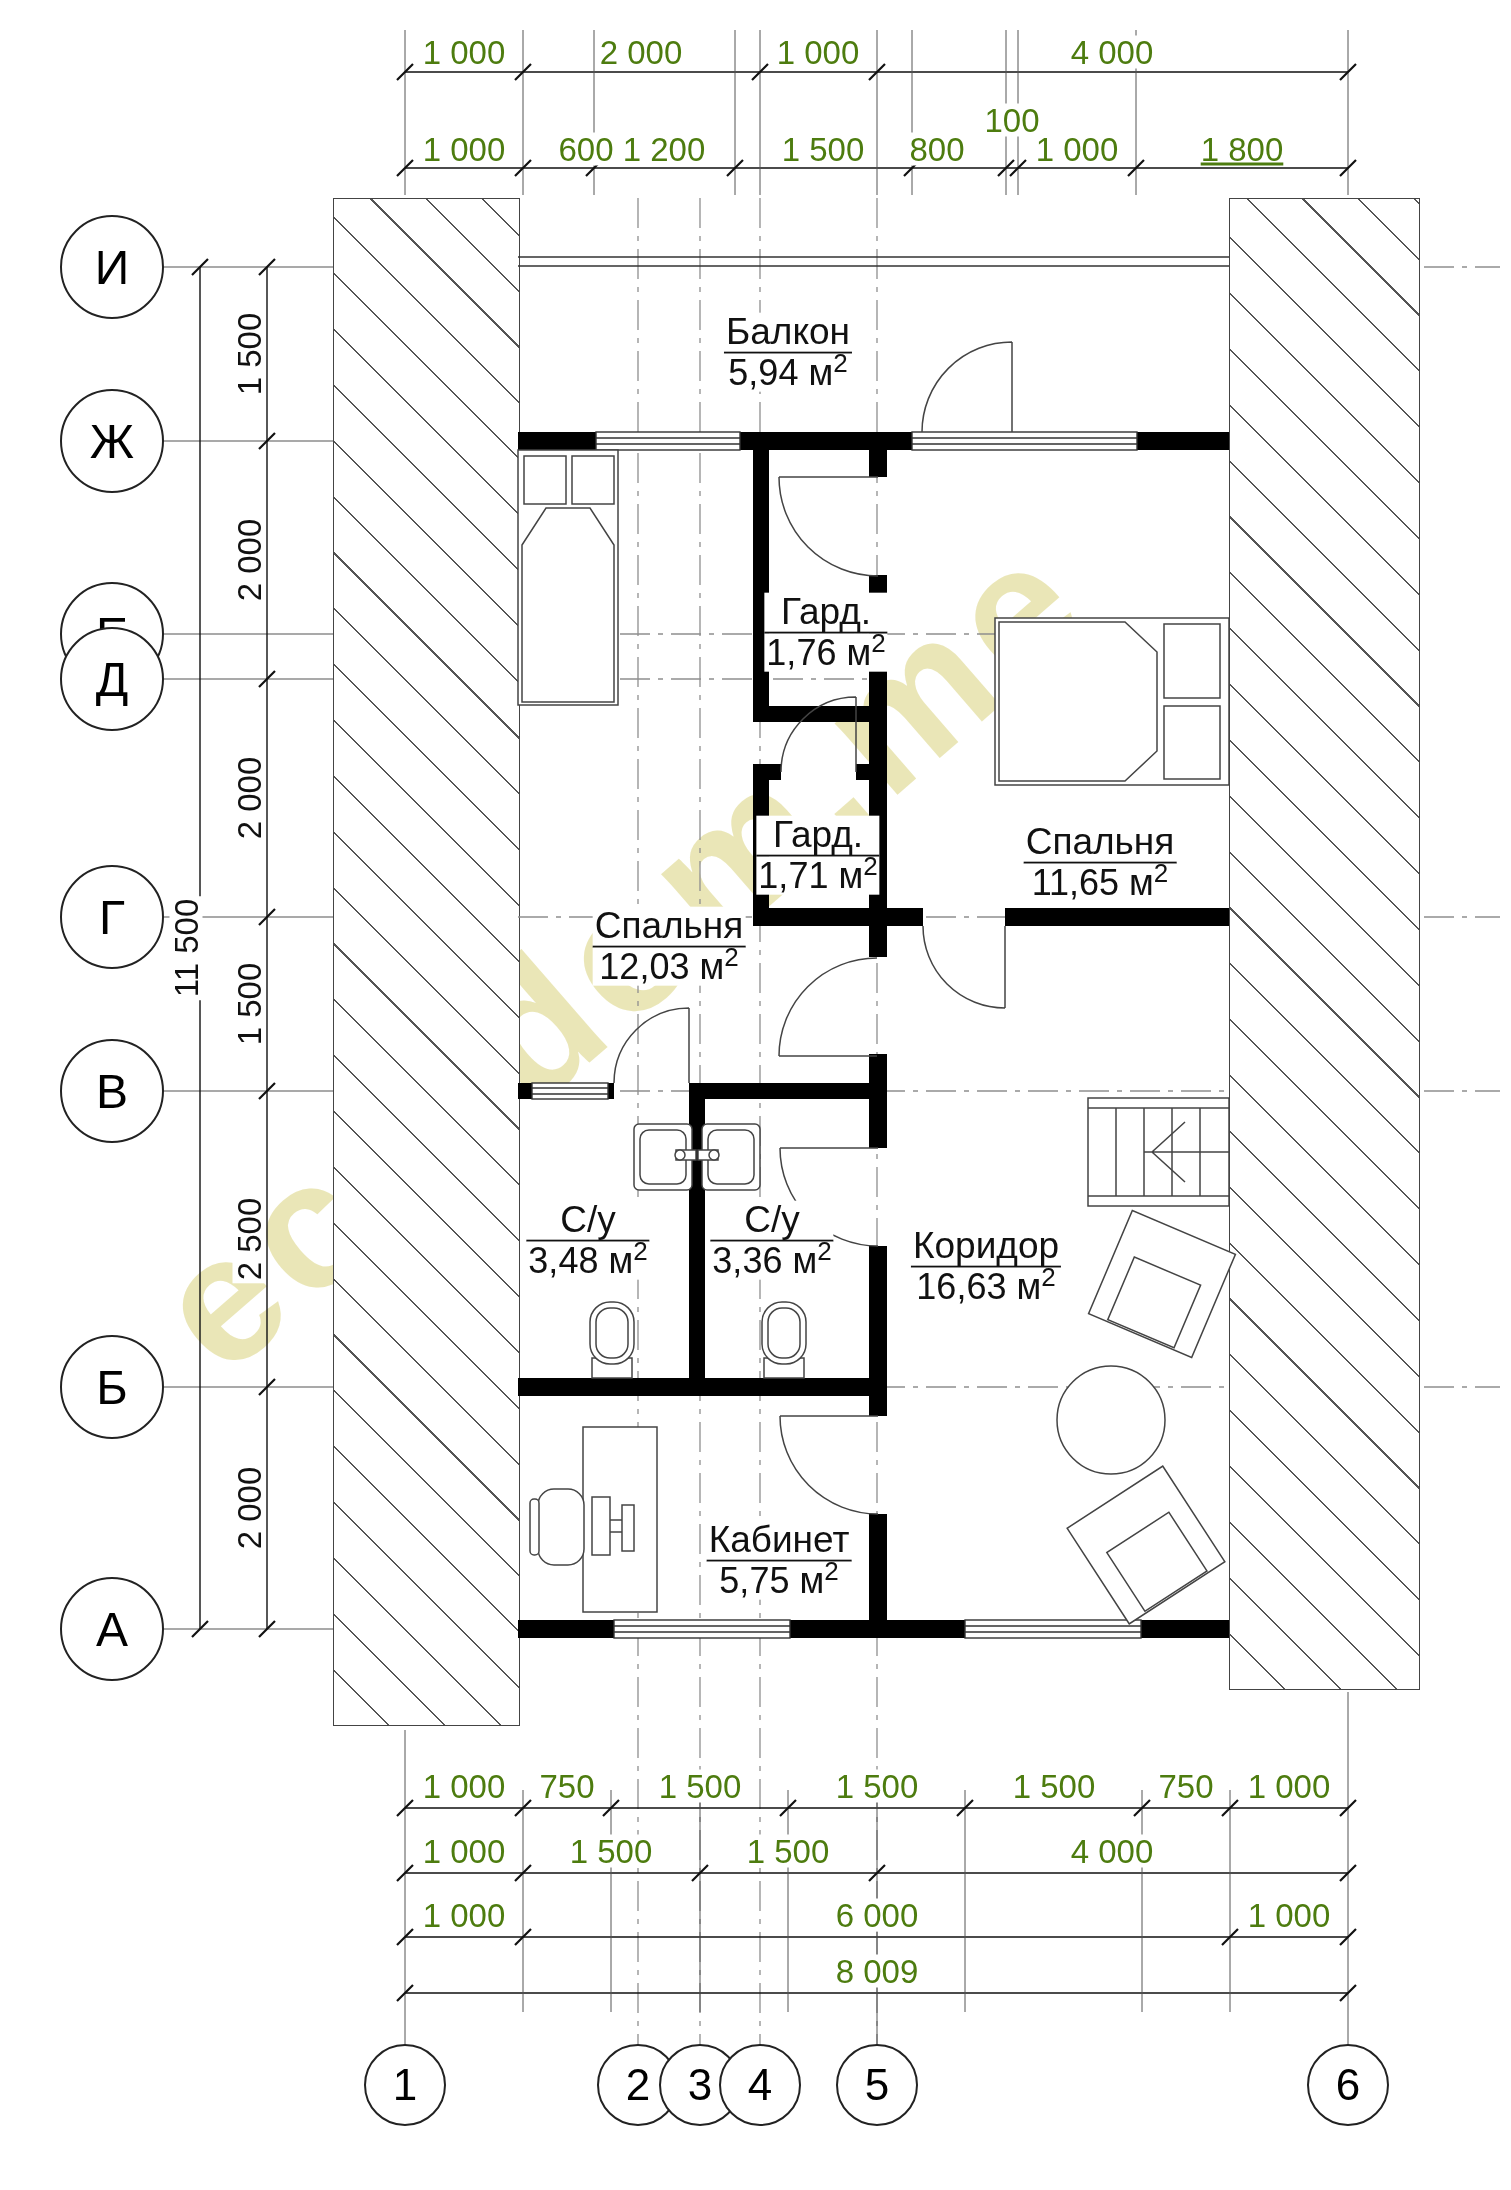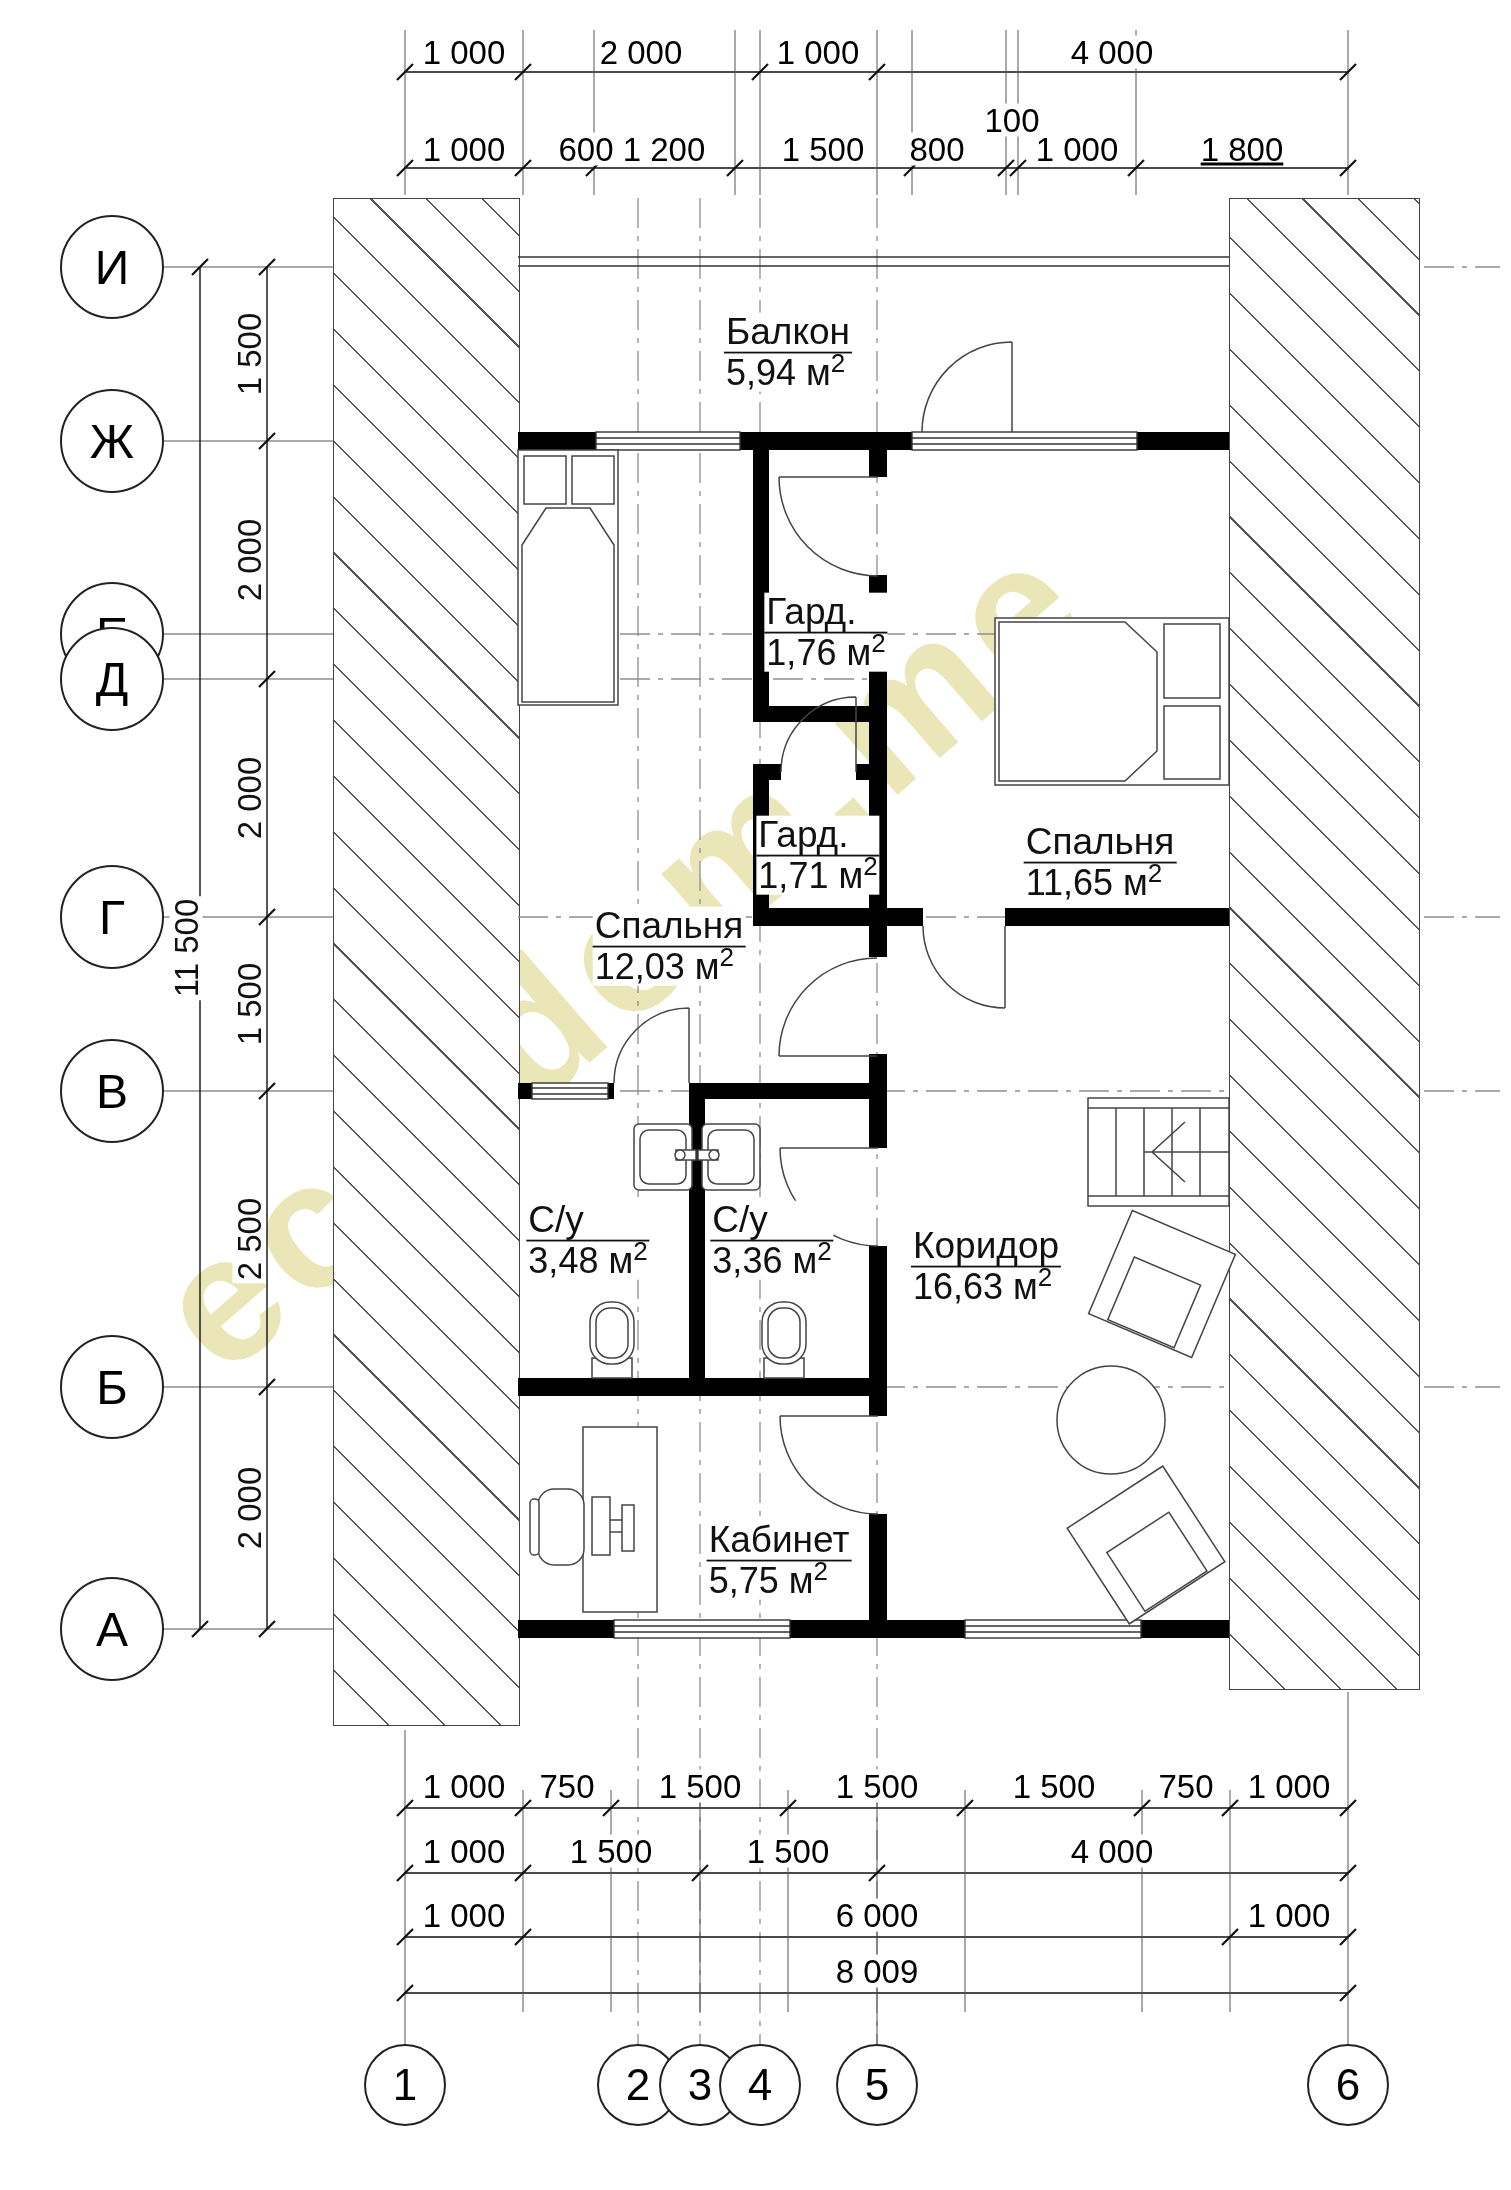--- a/index.html
+++ b/index.html
@@ -1,23 +1,23 @@
 <!DOCTYPE html>
 <html><head>
 <meta charset="utf-8">
 <style>
   html,body{margin:0;padding:0;background:#fff;}
   #stage{position:relative;width:1511px;height:2190px;background:#fff;overflow:hidden;
          font-family:"Liberation Sans", sans-serif;color:#111;}
   svg{position:absolute;left:0;top:0;}
   .dim{position:absolute;transform:translate(-50%,-50%);font-size:33px;line-height:1;
-       white-space:nowrap;background:#fff;padding:0 3px;color:#000000;}
+       white-space:nowrap;background:#fff;padding:0 3px;color:#4d7c0f;}
   .vdim{position:absolute;transform:translate(-50%,-50%) rotate(-90deg);font-size:33px;
         line-height:1;white-space:nowrap;background:#fff;padding:0 3px;color:#111;}
-  .room{position:absolute;transform:translate(-50%,-50%);white-space:nowrap;}
+  .room{position:absolute;transform:translate(-50%,-50%);text-align:center;white-space:nowrap;}
   .room .nm{font-size:37px;line-height:1.05;border-bottom:2.5px solid #111;padding:0 2px;background:#fff;}
   .room .ar{font-size:36px;line-height:1.05;background:#fff;padding:0 2px;}
   .room sup{font-size:26px;vertical-align:super;line-height:0;}
   .axcirc{position:absolute;transform:translate(-50%,-50%);width:100px;height:100px;
           border:2px solid #222;border-radius:50%;background:#fff;display:flex;
           align-items:center;justify-content:center;font-size:48px;color:#000;}
   .colcirc{position:absolute;transform:translate(-50%,-50%);width:78px;height:78px;
            border:2px solid #222;border-radius:50%;background:#fff;display:flex;
            align-items:center;justify-content:center;font-size:44px;color:#000;}
   #watermark{position:absolute;left:115px;top:1255px;font-size:180px;letter-spacing:10px;

